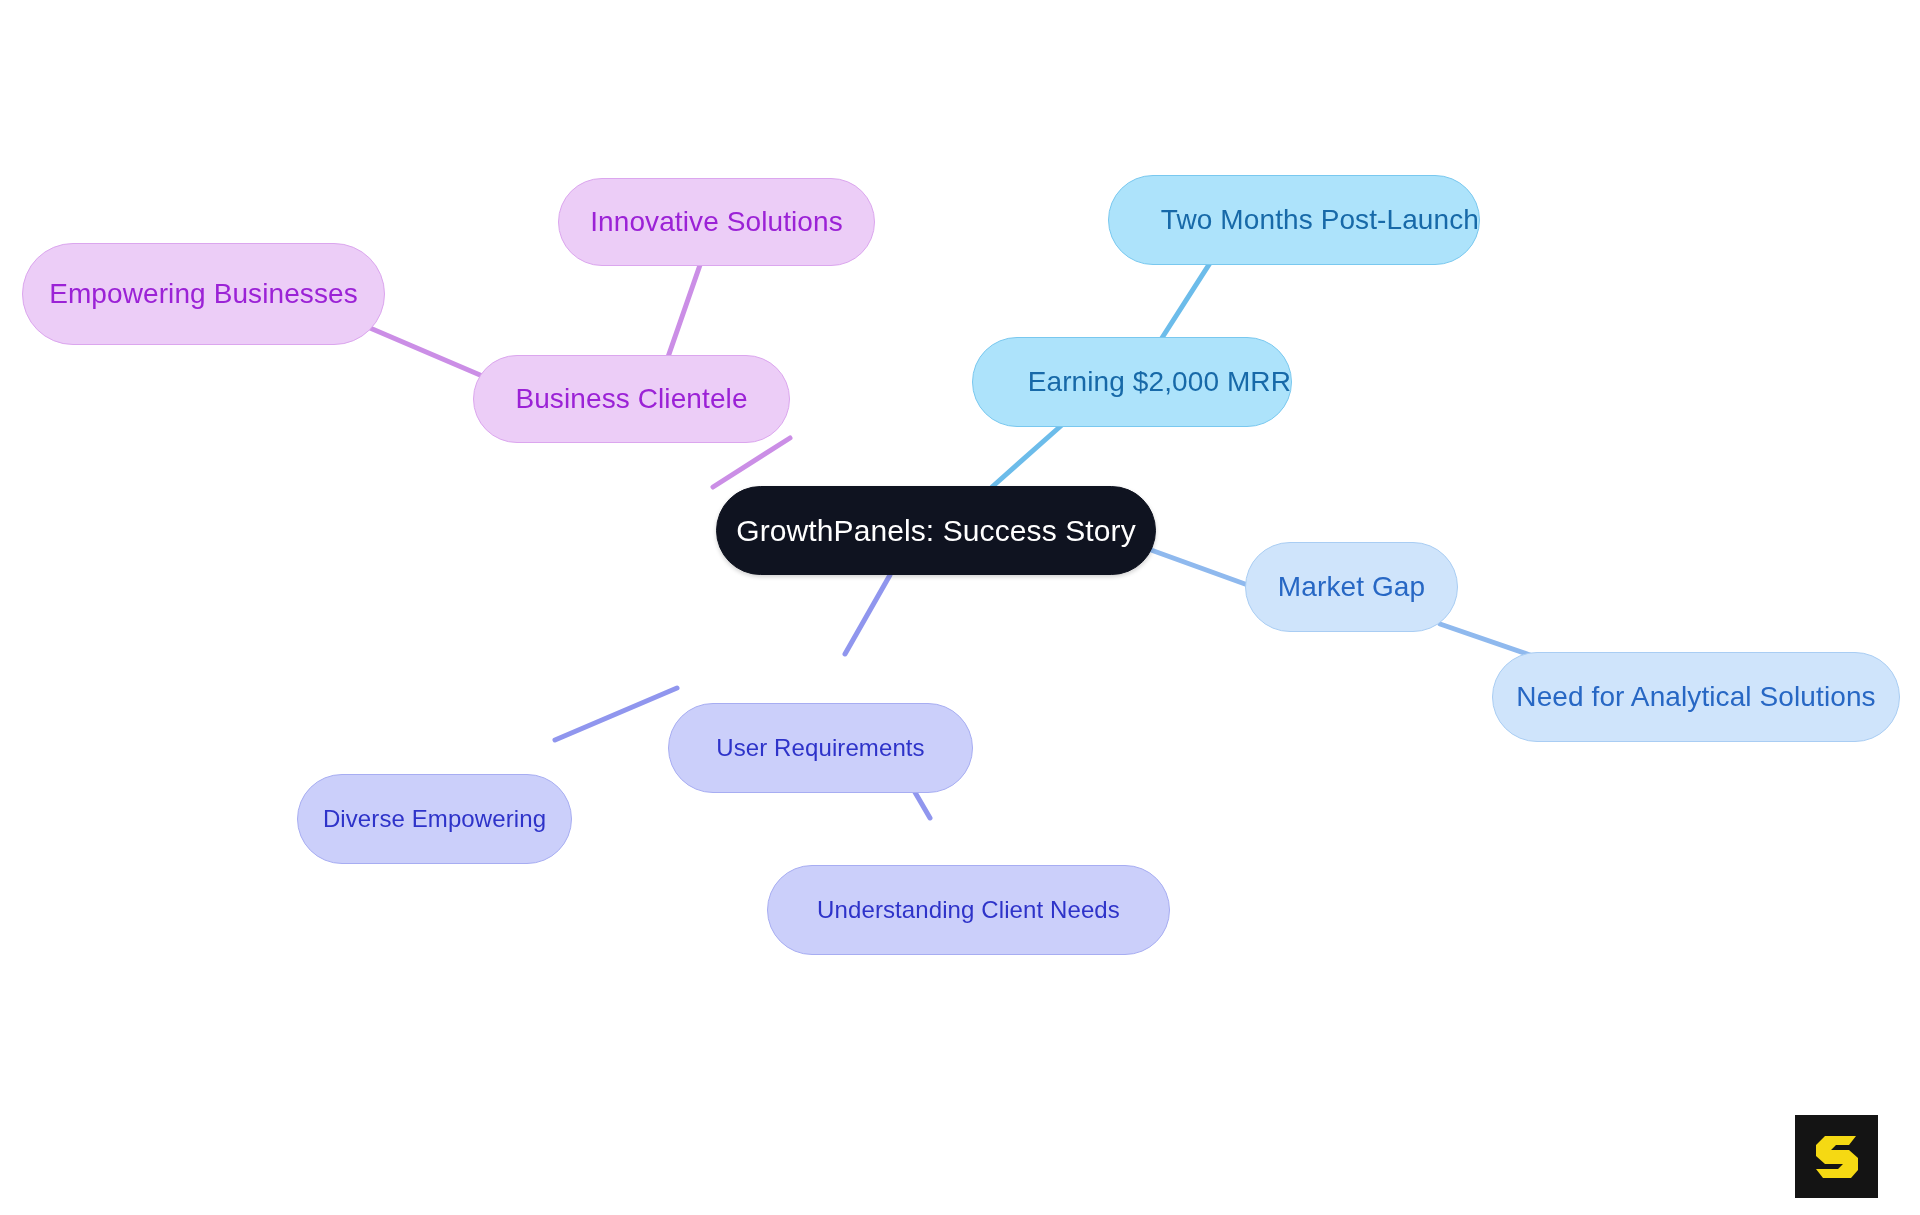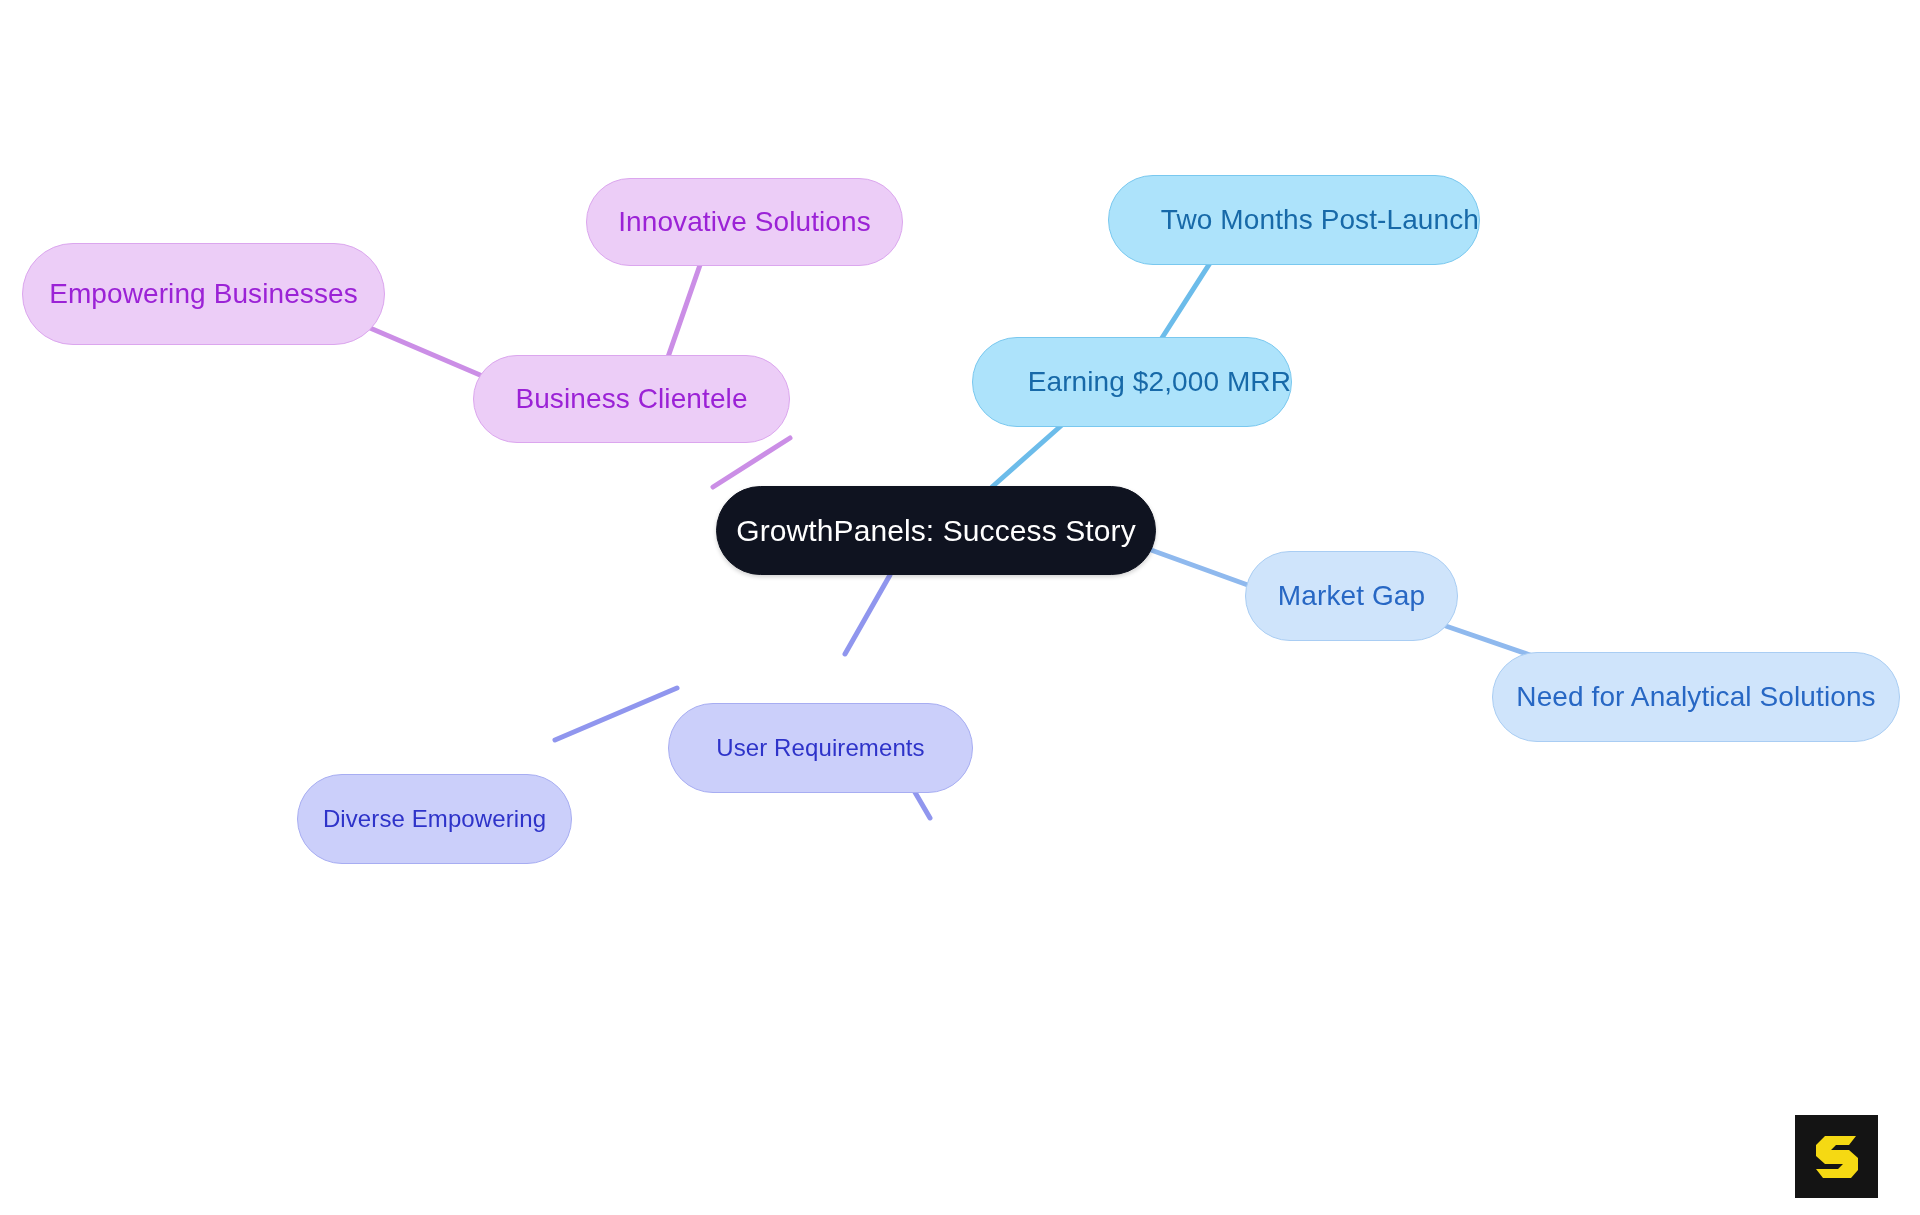--- a/index.html
+++ b/index.html
@@ -120,52 +120,55 @@
 
     <line x1="677" y1="688" x2="555" y2="740" stroke="#9096ee" stroke-width="5" stroke-linecap="round"></line>
 
     <line x1="888" y1="746" x2="930" y2="818" stroke="#9096ee" stroke-width="5" stroke-linecap="round"></line>
   </svg>
 
   <div class="node node-purple" style="left:22px; top:243px; width:363px; height:102px;">
     <span class="node-label">Empowering Businesses</span>
   </div>
 
-  <div class="node node-purple" style="left:586px; top:178px; width:317px; height:88px;">
+  <div class="node node-purple" style="left:558px; top:178px; width:317px; height:88px;">
     <span class="node-label">Innovative Solutions</span>
   </div>
 
   <div class="node node-purple" style="left:473px; top:355px; width:317px; height:88px;">
     <span class="node-label">Business Clientele</span>
   </div>
 
   <div class="node node-blue" style="left:1108px; top:175px; width:372px; height:90px;">
     <span class="node-label">Two Months Post-Launch</span>
   </div>
 
   <div class="node node-blue" style="left:972px; top:337px; width:320px; height:90px;">
     <span class="node-label">Earning $2,000 MRR</span>
   </div>
 
-  <div class="node node-blue-light" style="left:1245px; top:542px; width:213px; height:90px;margin-top:9px;">
+  <div class="node node-blue-light" style="left:1245px; top:542px; width:213px; height:90px;">
     <span class="node-label">Market Gap</span>
   </div>
 
   <div class="node node-blue-light" style="left:1492px; top:652px; width:408px; height:90px;">
     <span class="node-label">Need for Analytical Solutions</span>
   </div>
 
   <div class="node node-indigo" style="left:668px; top:656px; width:305px; height:90px;">
     <span class="node-label">User Requirements</span>
   </div>
 
   <div class="node node-indigo" style="left:297px; top:727px; width:275px; height:90px;">
     <span class="node-label">Diverse Empowering</span>
   </div>
 
+  <div class="node node-indigo" style="left:767px; top:818px; width:403px; height:90px;">
+    <span class="node-label">Understanding Client Needs</span>
+  </div>
 
   <div class="node node-root" style="left:716px; top:486px; width:440px; height:89px;align-items:center;">
     <span class="node-label">GrowthPanels: Success Story</span>
   </div>
 
   <div id="watermark-badge">
     <svg width="52" height="52" viewBox="0 0 52 52" xmlns="http://www.w3.org/2000/svg">
       <path d="M45 5 H14 L5 14 V25 L14 33 H32 L27 38 H5 L12 47 H40 L47 39 V27 L38 19 H20 L25 14 H38 Z" fill="#F5D913"></path>
     </svg>
   </div>

